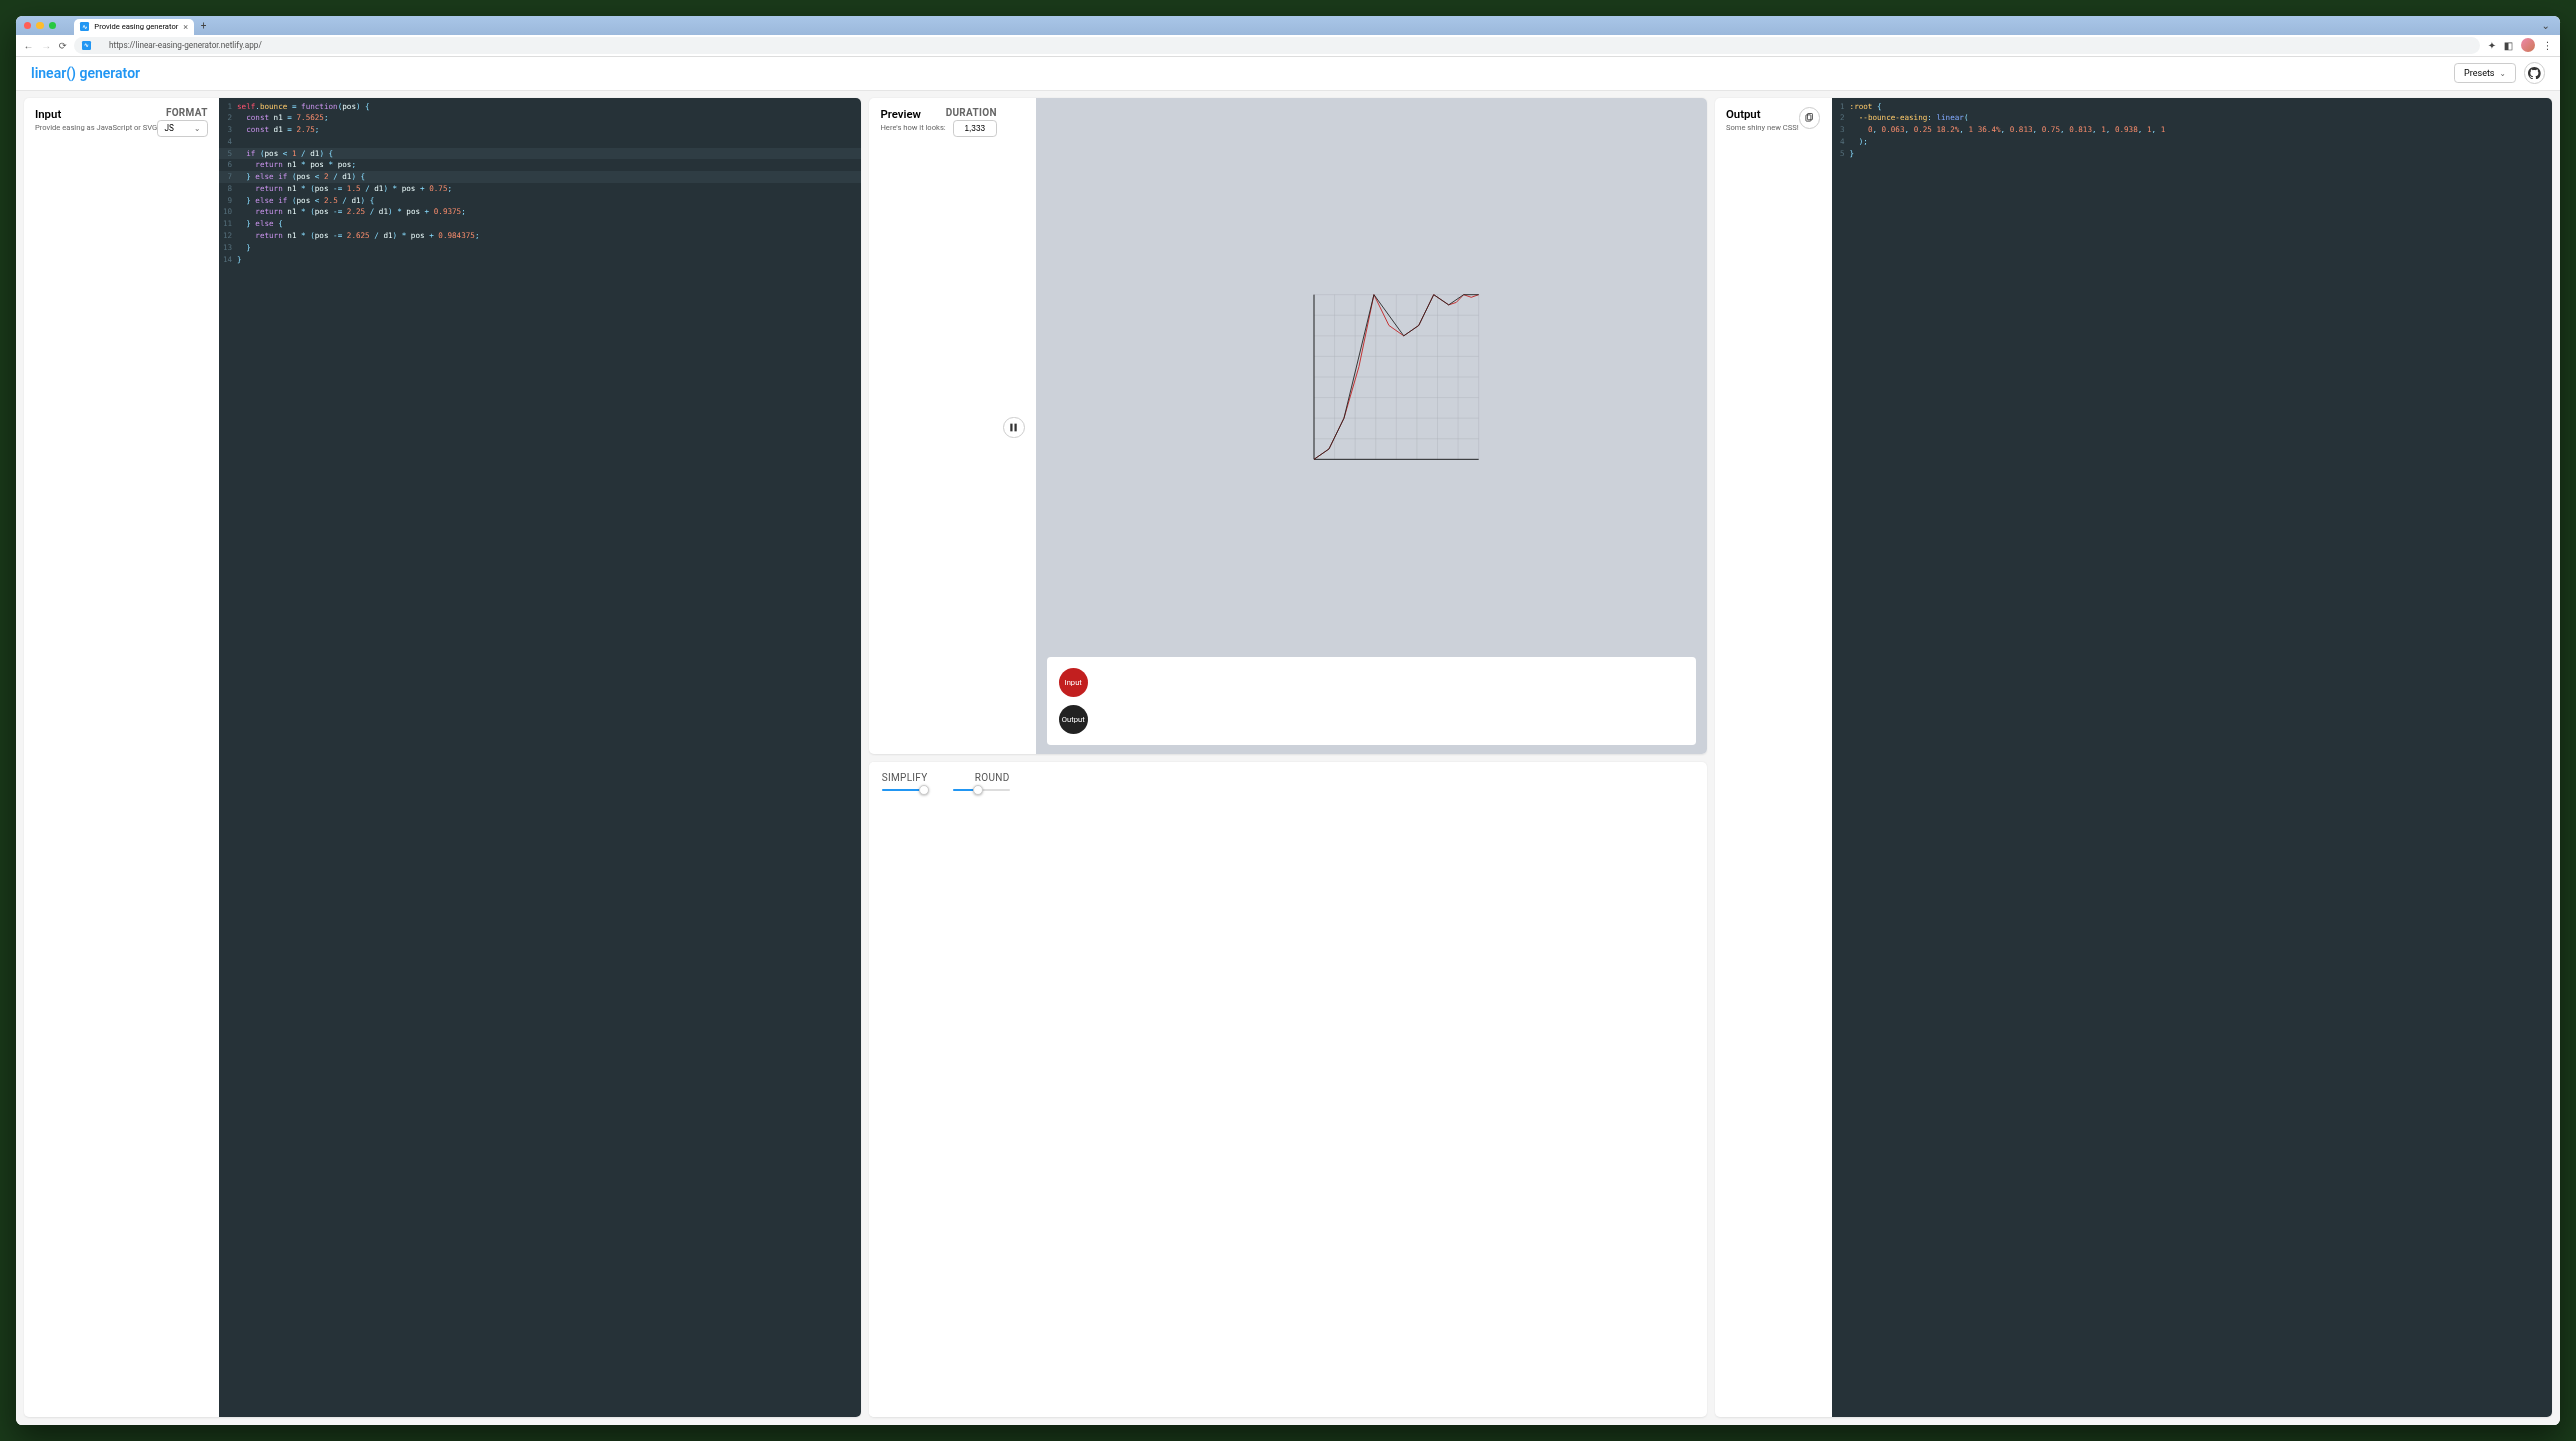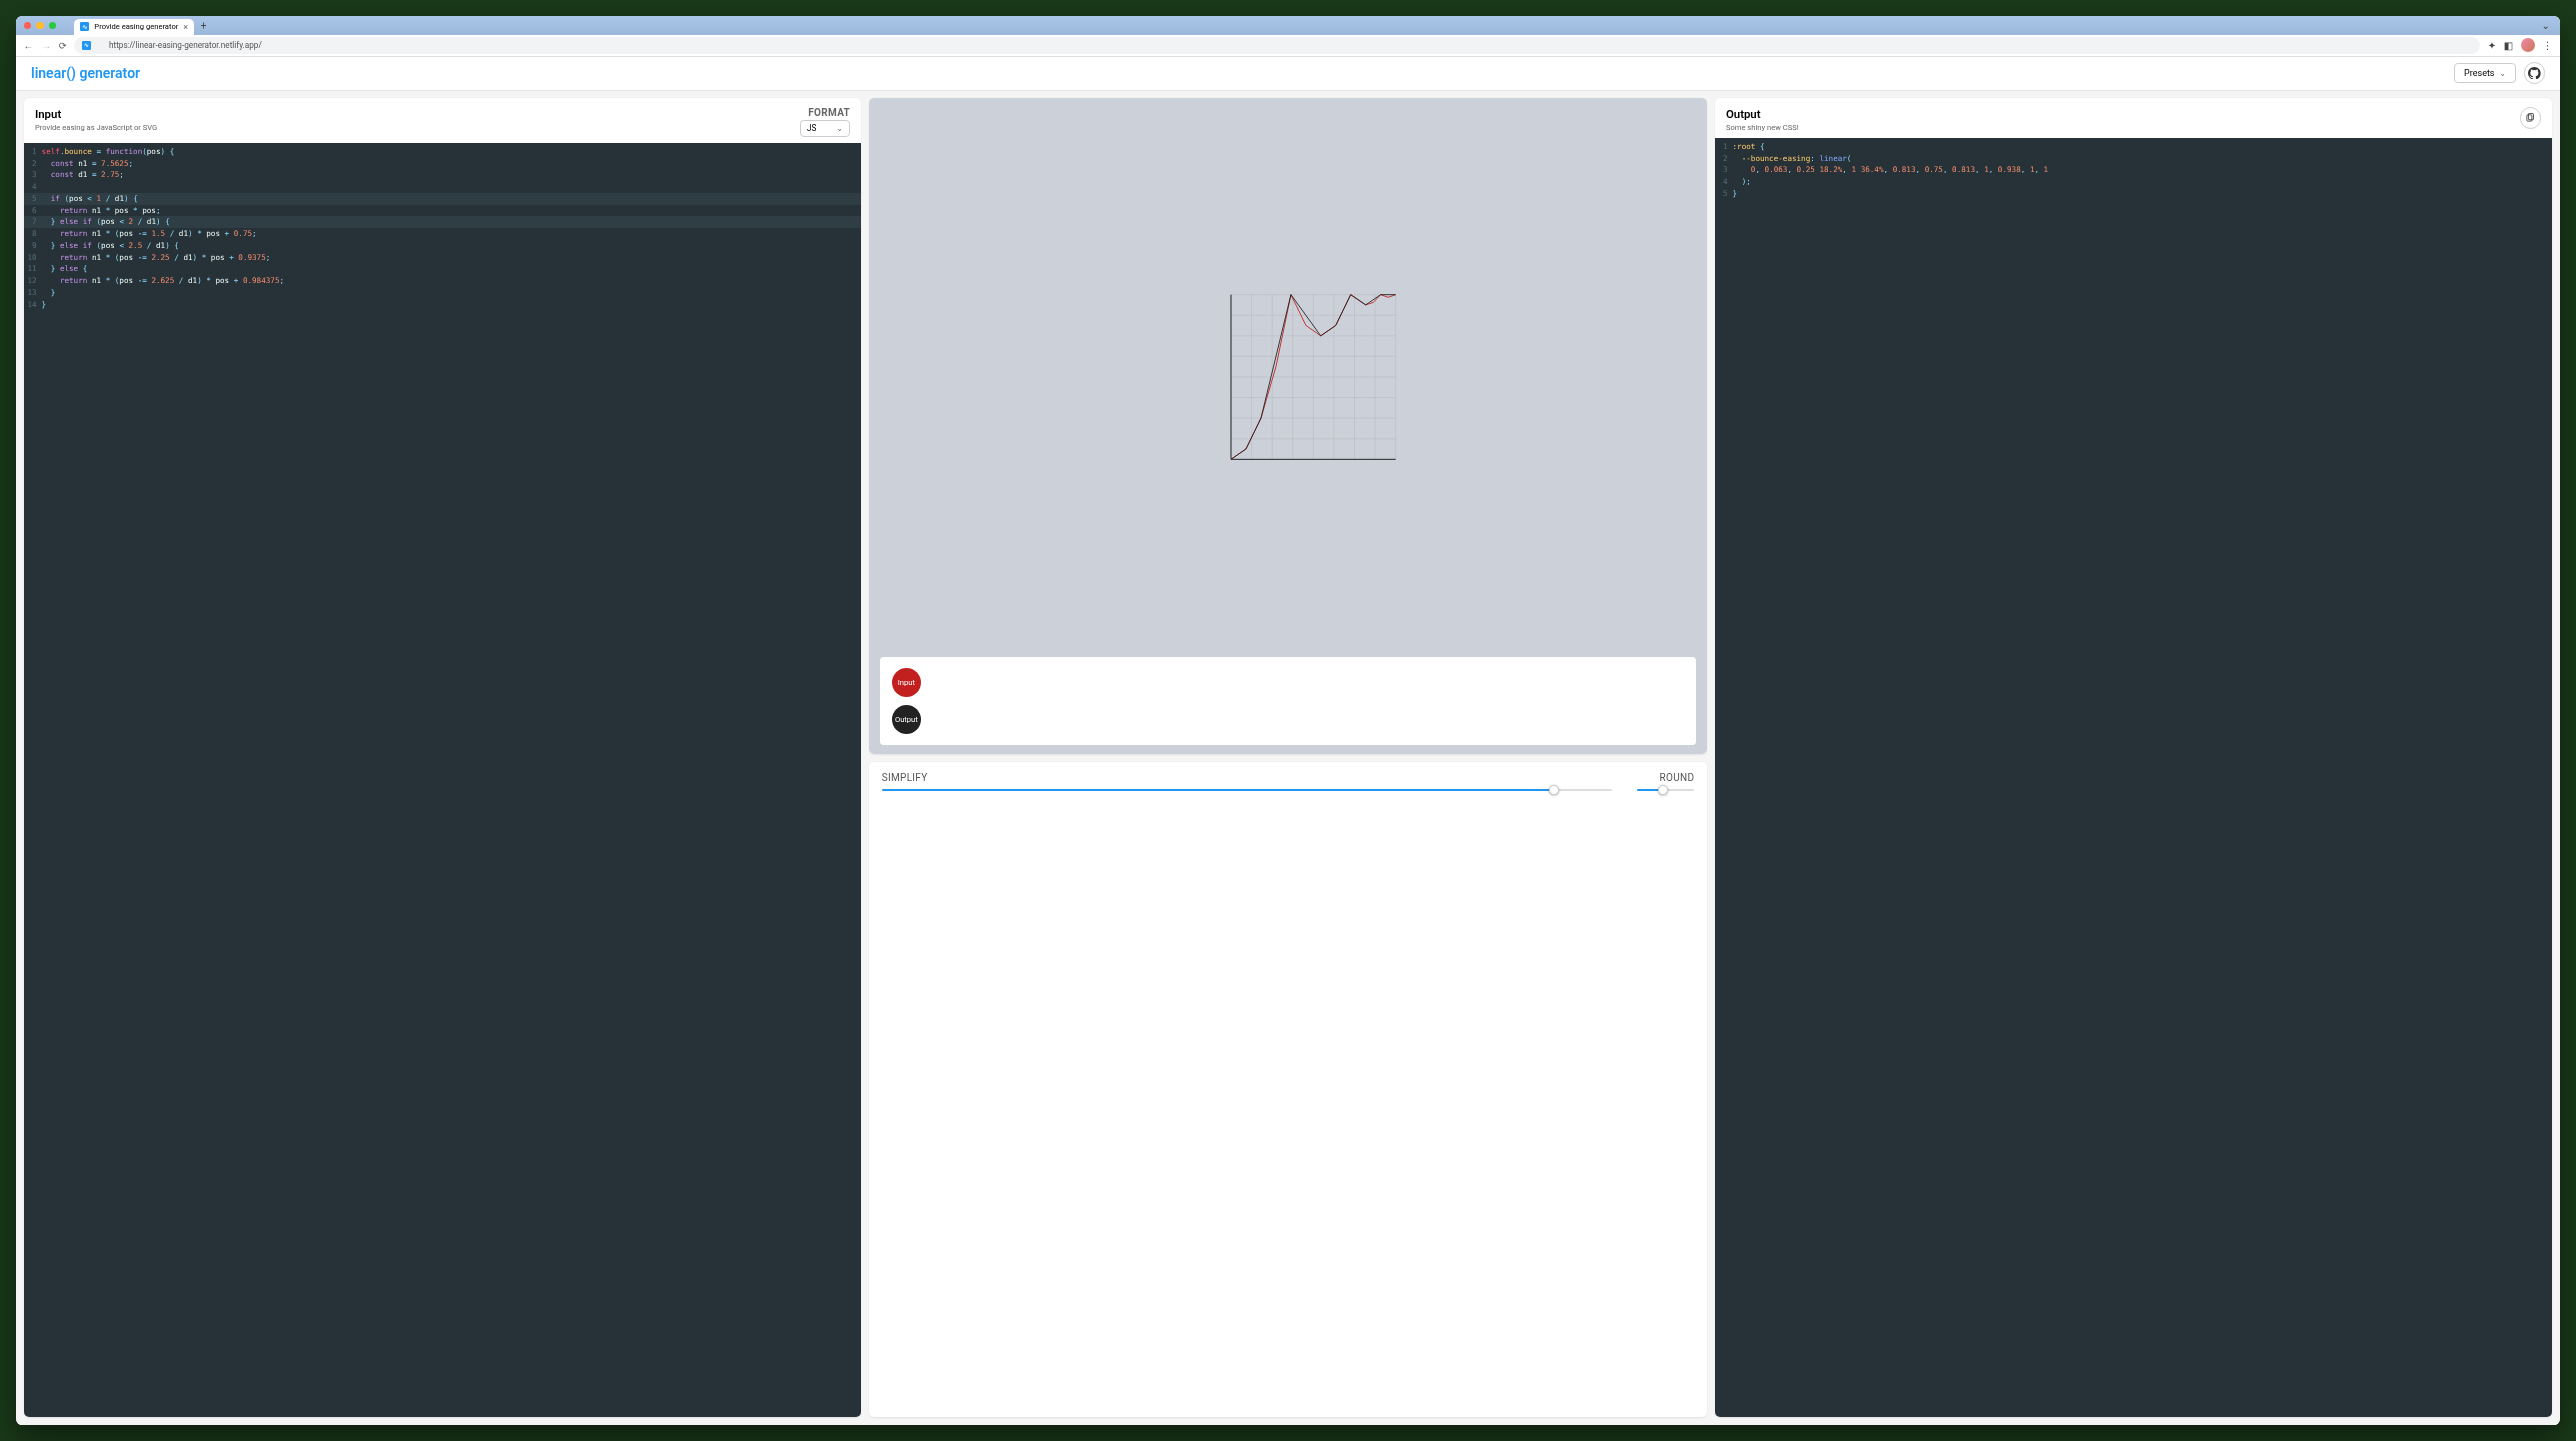--- a/index.html
+++ b/index.html
@@ -99,21 +99,21 @@
   grid-template-columns: 1fr 1fr 1fr;
   gap: 7.6px;
   padding: 7.6px;
   background: #f5f5f5;
   min-height: 0;
 }
 .panel {
   background: #fff;
   border-radius: 5px;
   display: flex;
-  flex-direction: column;
+  flex-direction: row;
   overflow: hidden;
   box-shadow: 0 0.6px 1.9px rgba(0,0,0,.08);
 }
 .panel-header {
   padding: 9px 11.4px 6.3px;
   display: flex;
   align-items: flex-start;
 }
 .panel-header .tit { font-size: 11.4px; font-weight: 600; }
 .panel-header .sub { font-size: 7.6px; color: #666; margin-top: 1.9px; }
@@ -303,20 +303,37 @@
           <div class="code-line"><span class="ln">10</span><span class="c"><span class="tk-var">    </span><span class="tk-kw">return</span><span class="tk-var"> n1 </span><span class="tk-op">*</span><span class="tk-var"> </span><span class="tk-pn">(</span><span class="tk-var">pos </span><span class="tk-op">-=</span><span class="tk-var"> </span><span class="tk-num">2.25</span><span class="tk-var"> </span><span class="tk-op">/</span><span class="tk-var"> d1</span><span class="tk-pn">)</span><span class="tk-var"> </span><span class="tk-op">*</span><span class="tk-var"> pos </span><span class="tk-op">+</span><span class="tk-var"> </span><span class="tk-num">0.9375</span><span class="tk-pn">;</span></span></div>
           <div class="code-line"><span class="ln">11</span><span class="c"><span class="tk-var">  </span><span class="tk-pn">}</span><span class="tk-var"> </span><span class="tk-kw">else</span><span class="tk-var"> </span><span class="tk-pn">{</span></span></div>
           <div class="code-line"><span class="ln">12</span><span class="c"><span class="tk-var">    </span><span class="tk-kw">return</span><span class="tk-var"> n1 </span><span class="tk-op">*</span><span class="tk-var"> </span><span class="tk-pn">(</span><span class="tk-var">pos </span><span class="tk-op">-=</span><span class="tk-var"> </span><span class="tk-num">2.625</span><span class="tk-var"> </span><span class="tk-op">/</span><span class="tk-var"> d1</span><span class="tk-pn">)</span><span class="tk-var"> </span><span class="tk-op">*</span><span class="tk-var"> pos </span><span class="tk-op">+</span><span class="tk-var"> </span><span class="tk-num">0.984375</span><span class="tk-pn">;</span></span></div>
           <div class="code-line"><span class="ln">13</span><span class="c"><span class="tk-var">  </span><span class="tk-pn">}</span></span></div>
           <div class="code-line"><span class="ln">14</span><span class="c"><span class="tk-pn">}</span></span></div>
         </div>
     </div>
 
     <div class="middle-col">
       <div class="panel">
+        <div class="panel-header">
+          <div>
+            <div class="tit">Preview</div>
+            <div class="sub">Here's how it looks:</div>
+          </div>
+          <div class="sp"></div>
+          <div class="fmt-group">
+            <div class="fmt-label">DURATION</div>
+            <input class="dur-input" value="1,333" style="">
+          </div>
+          <div class="pp-btn">
+            <svg width="9" height="9" viewBox="0 0 14 14">
+                <rect x="2" y="1" width="3.5" height="12" fill="#333"></rect>
+                <rect x="8.5" y="1" width="3.5" height="12" fill="#333"></rect>
+              </svg>
+          </div>
+        </div>
         <div class="preview-body">
           <div class="graph-wrap">
             <svg class="graph" id="graph-svg" viewBox="0 0 360 300">
                 <line x1="90" y1="20" x2="90" y2="280" stroke="#aab0b8" stroke-width="0.6"></line>
                 <line x1="122.5" y1="20" x2="122.5" y2="280" stroke="#aab0b8" stroke-width="0.6"></line>
                 <line x1="155" y1="20" x2="155" y2="280" stroke="#aab0b8" stroke-width="0.6"></line>
                 <line x1="187.5" y1="20" x2="187.5" y2="280" stroke="#aab0b8" stroke-width="0.6"></line>
                 <line x1="220" y1="20" x2="220" y2="280" stroke="#aab0b8" stroke-width="0.6"></line>
                 <line x1="252.5" y1="20" x2="252.5" y2="280" stroke="#aab0b8" stroke-width="0.6"></line>
                 <line x1="285" y1="20" x2="285" y2="280" stroke="#aab0b8" stroke-width="0.6"></line>

